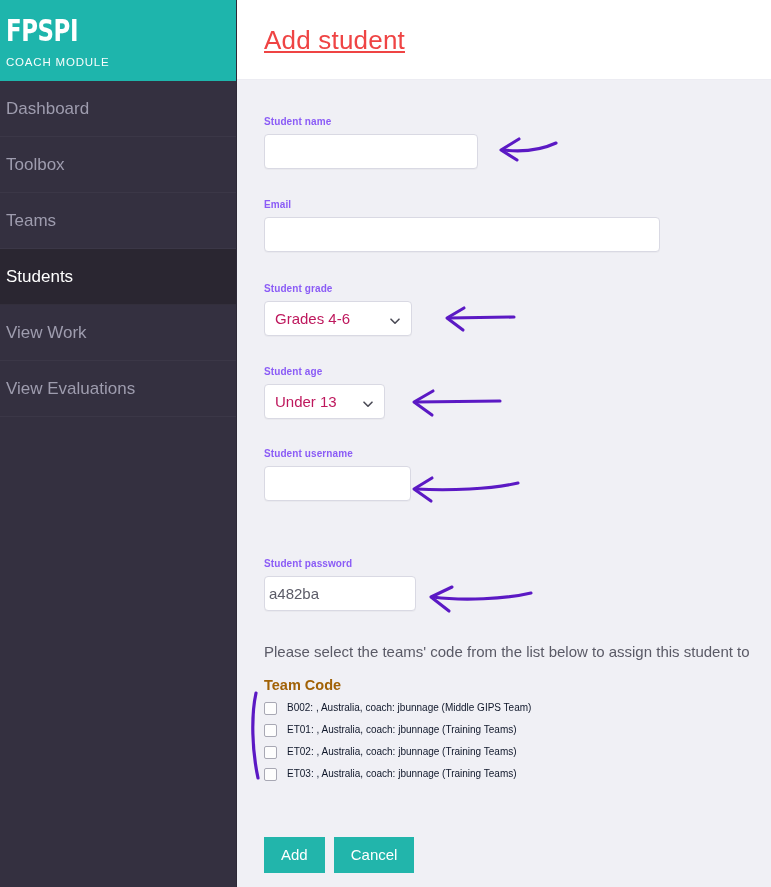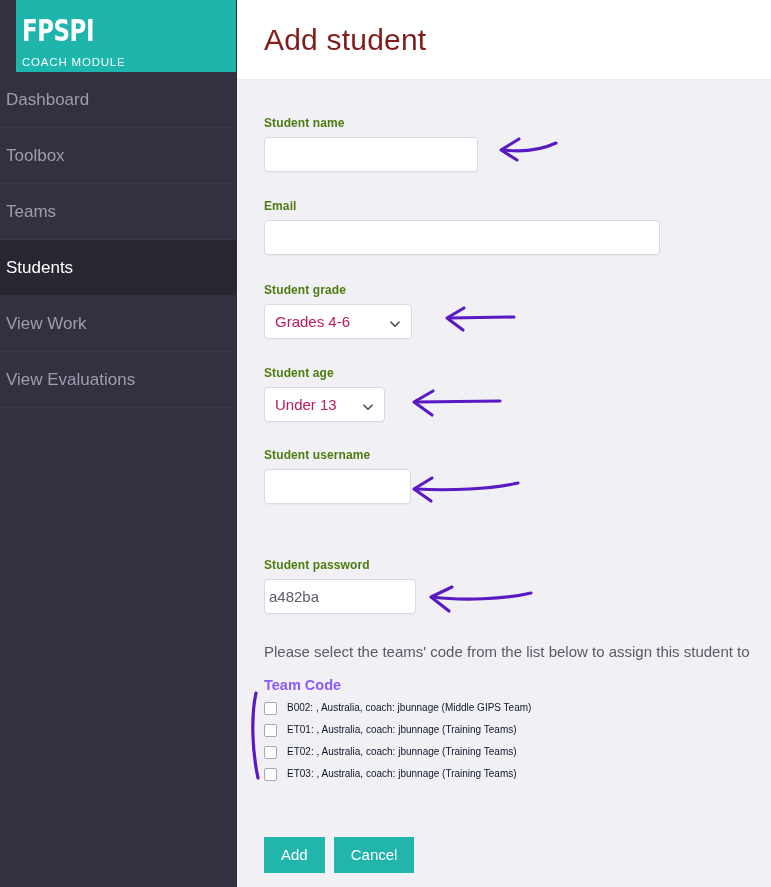--- a/index.html
+++ b/index.html
@@ -15,23 +15,22 @@
   
   #sidebar {
     width: 237px; height: 887px;
     background: #343040;
     flex: 0 0 237px;
     position: relative;
     border-right: 1px solid #2d2937;
   }
   #brand {
     background: #1eb5ac;
-    height: 72px;
+    height: 81px;
     padding: 14px 0 0 6px;
-    margin-left: 16px;
   }
   #brand-logo {
     color: #ffffff;
     font-family: "Liberation Sans Narrow", "DejaVu Sans Condensed", "Liberation Sans", sans-serif;
     font-weight: bold;
     font-size: 31px;
     line-height: 33px;
     letter-spacing: -0.5px;
     transform: scaleX(0.82);
     transform-origin: left center;
@@ -71,36 +70,37 @@
     position: relative;
     overflow: hidden;
   }
   #topbar {
     background: #ffffff;
     height: 80px;
     padding: 22px 0 0 27px;
     border-bottom: 1px solid #ececf2;
   }
   #page-title {
-    font-size: 30px;
+    font-size: 26px;
     font-weight: 300;
-    color: #7f1d1d;
+    color: #ef4444;
     line-height: 36px;
     letter-spacing: 0.2px;
     display: block;
+    text-decoration: underline;
   }
 
   #form-area { padding: 36px 0 0 27px; position: relative; }
 
   .field-group { margin-bottom: 0; }
   .field-label {
     display: block;
-    font-size: 12px;
+    font-size: 10px;
     font-weight: bold;
-    color: #4d7c0f;
+    color: #8b5cf6;
     margin-bottom: 7px;
     letter-spacing: 0.1px;
   }
   .text-input {
     display: block;
     height: 35px;
     background: #ffffff;
     border: 1px solid #d9d9e3;
     border-radius: 4px;
     font-size: 15px;
@@ -155,21 +155,21 @@
     font-size: 15px;
     color: #5a5a66;
     white-space: nowrap;
     line-height: 20px;
   }
   #teamcode-head {
     position: absolute;
     left: 27px; top: 597px;
     font-size: 14.5px;
     font-weight: bold;
-    color: #8b5cf6;
+    color: #a16207;
   }
   #team-list {
     position: absolute;
     left: 27px; top: 617px;
   }
   .team-row {
     display: flex;
     align-items: center;
     height: 22px;
     cursor: pointer;

